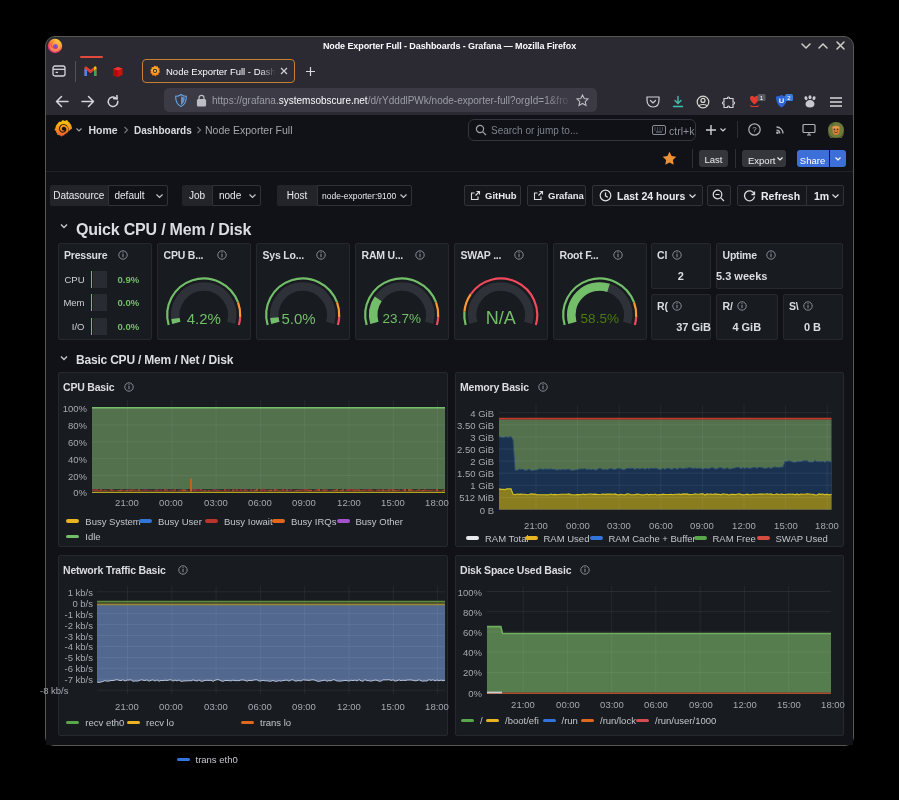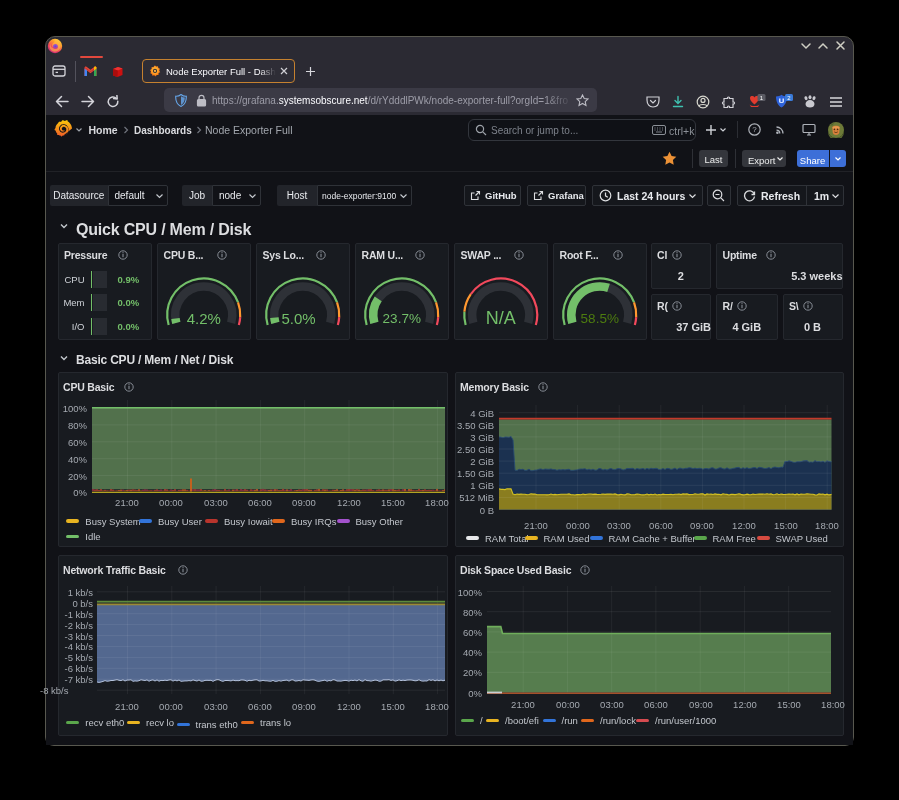--- a/index.html
+++ b/index.html
@@ -10,20 +10,21 @@
 .panel{position:absolute;background:#181b20;border:1px solid #25282e;border-radius:2px}
 .ptitle{position:absolute;font-size:10.5px;letter-spacing:-0.2px;font-weight:bold;color:#dcdde0;white-space:nowrap}
 .glabel{position:absolute;font-size:9.5px;color:#a5aab1;white-space:nowrap}
 .leg{position:absolute;font-size:9.5px;color:#c3c7cd;white-space:nowrap}
 .dash{display:inline-block;width:13px;height:3.5px;border-radius:2px;vertical-align:middle;margin-right:6px;margin-top:-2px}
 </style></head><body>
 <div id="root">
 <div class="win"></div>
 <div class="page"></div>
 
+<div class="t" style="left:0;top:41px;width:899px;text-align:center;font-size:9px;letter-spacing:-0.1px;font-weight:bold;color:#fbfbfe">Node Exporter Full - Dashboards - Grafana — Mozilla Firefox</div>
 <svg class="abs" style="left:47px;top:38px" width="16" height="16" viewBox="0 0 16 16">
 <defs>
 <linearGradient id="ffg" x1="0.8" y1="0" x2="0.2" y2="1">
           <stop offset="0" stop-color="#ffdc3e"></stop>
           <stop offset="0.3" stop-color="#ff9d2c"></stop>
           <stop offset="0.65" stop-color="#f4435b"></stop>
           <stop offset="1" stop-color="#c22a80"></stop>
         </linearGradient>
 <radialGradient id="ffc" cx="0.5" cy="0.5" r="0.5">
           <stop offset="0" stop-color="#6a46c9"></stop>
@@ -414,21 +415,21 @@
       <rect x="4.45" y="2.2" width="1.1" height="1.1" fill="#878c94"></rect>
     </svg>
     <div class="t" style="left:650.5px;top:270.0px;width:60.5px;text-align:center;font-size:11px;font-weight:bold;color:#dcdde0">2</div>
 <div class="panel" style="left:716px;top:243px;width:126.5px;height:45.5px"></div>
     <div class="ptitle" style="left:722.5px;top:248.5px">Uptime</div>
     <svg class="abs" style="left:766px;top:250px" width="10" height="10" viewBox="0 0 10 10">
       <circle cx="5" cy="5" r="4.2" stroke="#878c94" stroke-width="1" fill="none"></circle>
       <rect x="4.45" y="4" width="1.1" height="3.2" fill="#878c94"></rect>
       <rect x="4.45" y="2.2" width="1.1" height="1.1" fill="#878c94"></rect>
     </svg>
-    <div class="t" style="left:716px;top:270.0px;width:126.5px;text-align:right;font-size:11px;font-weight:bold;color:#dcdde0">5.3 weeks</div>
+    <div class="t" style="left:716px;top:270.0px;width:126.5px;text-align:left;font-size:11px;font-weight:bold;color:#dcdde0">5.3 weeks</div>
 <div class="panel" style="left:650.5px;top:294px;width:60.5px;height:45.5px"></div>
     <div class="ptitle" style="left:657.0px;top:299.5px">R(</div>
     <svg class="abs" style="left:672px;top:301px" width="10" height="10" viewBox="0 0 10 10">
       <circle cx="5" cy="5" r="4.2" stroke="#878c94" stroke-width="1" fill="none"></circle>
       <rect x="4.45" y="4" width="1.1" height="3.2" fill="#878c94"></rect>
       <rect x="4.45" y="2.2" width="1.1" height="1.1" fill="#878c94"></rect>
     </svg>
     <div class="t" style="left:650.5px;top:321.0px;width:60.5px;text-align:right;font-size:11px;font-weight:bold;color:#dcdde0">37 GiB</div>
 <div class="panel" style="left:716px;top:294px;width:61.5px;height:45.5px"></div>
     <div class="ptitle" style="left:722.5px;top:299.5px">R/</div>
@@ -768,21 +769,21 @@
       <line x1="207.7" y1="0" x2="207.7" y2="108.2" stroke="rgba(255,255,255,0.06)" stroke-width="1"></line>
       <line x1="252.0" y1="0" x2="252.0" y2="108.2" stroke="rgba(255,255,255,0.06)" stroke-width="1"></line>
       <line x1="296.3" y1="0" x2="296.3" y2="108.2" stroke="rgba(255,255,255,0.06)" stroke-width="1"></line>
       <line x1="340.6" y1="0" x2="340.6" y2="108.2" stroke="rgba(255,255,255,0.06)" stroke-width="1"></line>
       <polyline points="0.0,96.0 2.0,96.4 4.0,96.0 6.0,95.4 8.0,94.6 10.0,95.2 12.0,95.0 14.0,94.5 16.0,94.5 18.0,94.1 20.0,93.7 22.0,94.3 24.0,94.6 26.0,93.8 28.0,95.0 30.0,94.1 32.0,94.1 34.0,93.8 36.0,95.3 38.0,94.9 40.0,95.1 42.0,94.7 44.0,93.8 46.0,94.2 48.0,94.5 50.0,93.9 52.0,95.2 54.0,94.3 56.0,93.9 58.0,95.0 60.0,93.9 62.0,95.2 64.0,94.4 66.0,94.6 68.0,94.2 70.0,94.5 72.0,94.0 74.0,93.8 76.0,95.1 78.0,94.1 80.0,94.9 82.0,94.0 84.0,95.3 86.0,95.1 88.0,94.9 90.0,94.9 92.0,94.6 94.0,94.9 96.0,93.9 98.0,94.5 100.0,95.0 102.0,94.0 104.0,95.2 106.0,95.1 108.0,94.4 110.0,94.3 112.0,94.4 114.0,94.3 116.0,95.3 118.0,94.3 120.0,93.7 122.0,93.8 124.0,94.8 126.0,95.3 128.0,94.5 130.0,94.5 132.0,94.6 134.0,94.9 136.0,94.1 138.0,94.7 140.0,94.6 142.0,94.7 144.0,94.0 146.0,94.0 148.0,94.3 150.0,95.2 152.0,94.3 154.0,94.7 156.0,94.2 158.0,93.9 160.0,93.8 162.0,95.0 164.0,94.9 166.0,94.3 168.0,94.8 170.0,94.8 172.0,95.1 174.0,95.2 176.0,94.4 178.0,95.3 180.0,95.2 182.0,94.6 184.0,95.1 186.0,94.5 188.0,94.3 190.0,94.1 192.0,95.1 194.0,94.0 196.0,93.8 198.0,95.0 200.0,94.9 202.0,94.5 204.0,95.0 206.0,93.8 208.0,94.1 210.0,94.2 212.0,94.4 214.0,94.0 216.0,93.8 218.0,94.2 220.0,95.1 222.0,95.3 224.0,94.9 226.0,94.5 228.0,94.1 230.0,95.2 232.0,94.5 234.0,94.9 236.0,93.7 238.0,94.0 240.0,95.0 242.0,95.0 244.0,95.1 246.0,94.7 248.0,94.4 250.0,94.6 252.0,95.1 254.0,94.2 256.0,94.6 258.0,94.1 260.0,94.9 262.0,93.7 264.0,94.8 266.0,95.2 268.0,93.7 270.0,94.6 272.0,94.7 274.0,95.1 276.0,94.6 278.0,94.1 280.0,94.3 282.0,95.2 284.0,95.1 286.0,93.9 288.0,93.9 290.0,93.9 292.0,93.7 294.0,94.4 296.0,93.9 298.0,95.1 300.0,94.7 302.0,93.9 304.0,94.6 306.0,94.2 308.0,94.5 310.0,94.1 312.0,94.0 314.0,94.0 316.0,94.3 318.0,94.8 320.0,94.6 322.0,93.8 324.0,94.8 326.0,95.1 328.0,94.9 330.0,95.0 332.0,93.7 334.0,94.4 336.0,93.8 338.0,94.9 340.0,94.0 342.0,94.8 344.0,94.1 346.0,94.8 348.0,94.2 348.0,94.5" stroke="#b5c3dd" stroke-width="1" fill="none"></polyline>
       <line x1="0" y1="15.700000000000045" x2="348" y2="15.700000000000045" stroke="#5d8b3a" stroke-width="1.8"></line>
       <line x1="0" y1="18.299999999999955" x2="348" y2="18.299999999999955" stroke="#9a8a35" stroke-width="1.8"></line>
     </svg>
 <div class="leg" style="left:66.3px;top:717px"><span class="dash" style="background:#5aa64b"></span>recv eth0</div>
 <div class="leg" style="left:127px;top:717px"><span class="dash" style="background:#e8b421"></span>recv lo</div>
-<div class="leg" style="left:176.5px;top:719px"><span class="dash" style="background:#3274d9"></span>trans eth0</div>
+<div class="leg" style="left:176.5px;top:754px"><span class="dash" style="background:#3274d9"></span>trans eth0</div>
 <div class="leg" style="left:241px;top:717px"><span class="dash" style="background:#e0671c"></span>trans lo</div>
 <div class="panel" style="left:455px;top:555px;width:388.5px;height:181px"></div>
     <div class="ptitle" style="left:460px;top:563.5px">Disk Space Used Basic</div>
     <svg class="abs" style="left:579.5px;top:565px" width="10" height="10" viewBox="0 0 10 10">
       <circle cx="5" cy="5" r="4.2" stroke="#878c94" stroke-width="1" fill="none"></circle>
       <rect x="4.45" y="4" width="1.1" height="3.2" fill="#878c94"></rect>
       <rect x="4.45" y="2.2" width="1.1" height="1.1" fill="#878c94"></rect>
     </svg>
 <div class="glabel" style="left:450px;top:586.5px;width:32px;text-align:right">100%</div>
 <div class="glabel" style="left:450px;top:606.7px;width:32px;text-align:right">80%</div>

